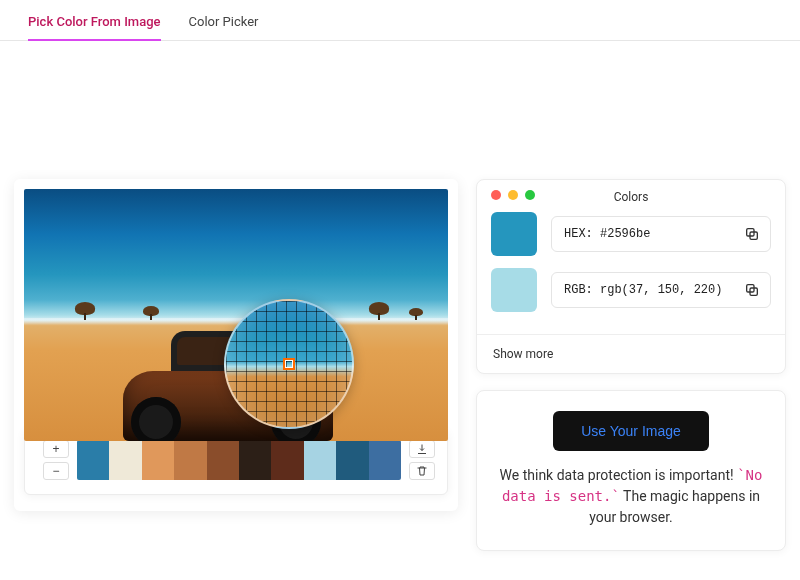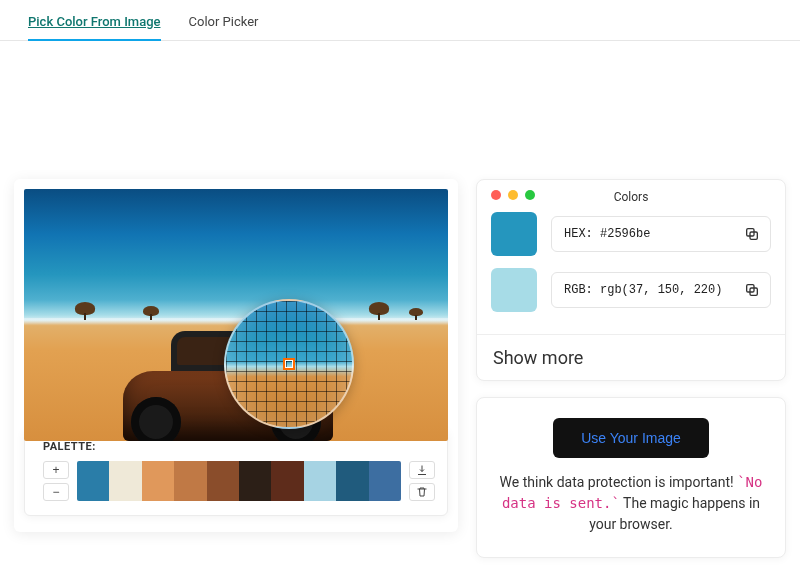--- a/index.html
+++ b/index.html
@@ -17,25 +17,24 @@
     padding: 8px 28px 0 28px;
     border-bottom: 1px solid #e6e6e6;
     font-size: 13px;
     color: #444;
   }
   .tab {
     padding: 6px 0 10px 0;
     cursor: pointer;
   }
   .tab.active {
-    color: #0f766e;
-    border-bottom: 2px solid #0ea5e9;
+    color: #be185d;
+    border-bottom: 2px solid #d946ef;
     margin-bottom: -1px;
     font-weight: 500;
-    text-decoration: underline;
   }
   .main {
     display: flex;
     gap: 18px;
     padding: 138px 14px 0 14px;
   }
   .left {
     width: 444px;
   }
   .preview-card {
@@ -161,21 +160,21 @@
   }
   .code-box {
     flex:1; display:flex; align-items:center; justify-content:space-between;
     border:1px solid #e4e4e4; border-radius:6px;
     padding:9px 10px 9px 12px;
     font-family: "SFMono-Regular", Consolas, "Liberation Mono", Menlo, monospace;
     font-size:12px; color:#222;
   }
   .copy-icon { width:16px; height:16px; cursor:pointer; color:#333; }
   .show-more {
-    border-top:1px solid #eee; padding:12px 16px; font-size:18px; color:#333;
+    border-top:1px solid #eee; padding:12px 16px; font-size:12px; color:#333;
     cursor:pointer;
   }
   .cta-panel { padding:20px 16px 22px 16px; text-align:center; }
   .cta-btn {
     background:#111; color:#3b82f6; border:none; border-radius:6px;
     padding:12px 28px; font-size:14px; font-weight:500; cursor:pointer;
   }
   .cta-text { margin-top:14px; font-size:14px; color:#333; line-height:1.5; }
   .cta-text .mono { font-family:"SFMono-Regular",Consolas,monospace; color:#d63384; }
 </style>
@@ -205,21 +204,20 @@
           <div class="wheel l"></div>
             <div class="wheel r"></div>
         </div>
         <div class="magnifier">
           <div class="grid"></div>
           <div class="center"></div>
         </div>
       </div>
 
       <div class="palette-card">
-        <div class="palette-label">PALETTE:</div>
         <div class="palette-row">
           <div class="pm-col">
             <button class="pm-btn">+</button>
             <button class="pm-btn">−</button>
           </div>
           <div class="swatches">
               <div style="background: rgb(42, 125, 168);"></div>
               <div style="background: rgb(239, 233, 216);"></div>
               <div style="background: rgb(224, 152, 91);"></div>
               <div style="background: rgb(192, 121, 69);"></div>

